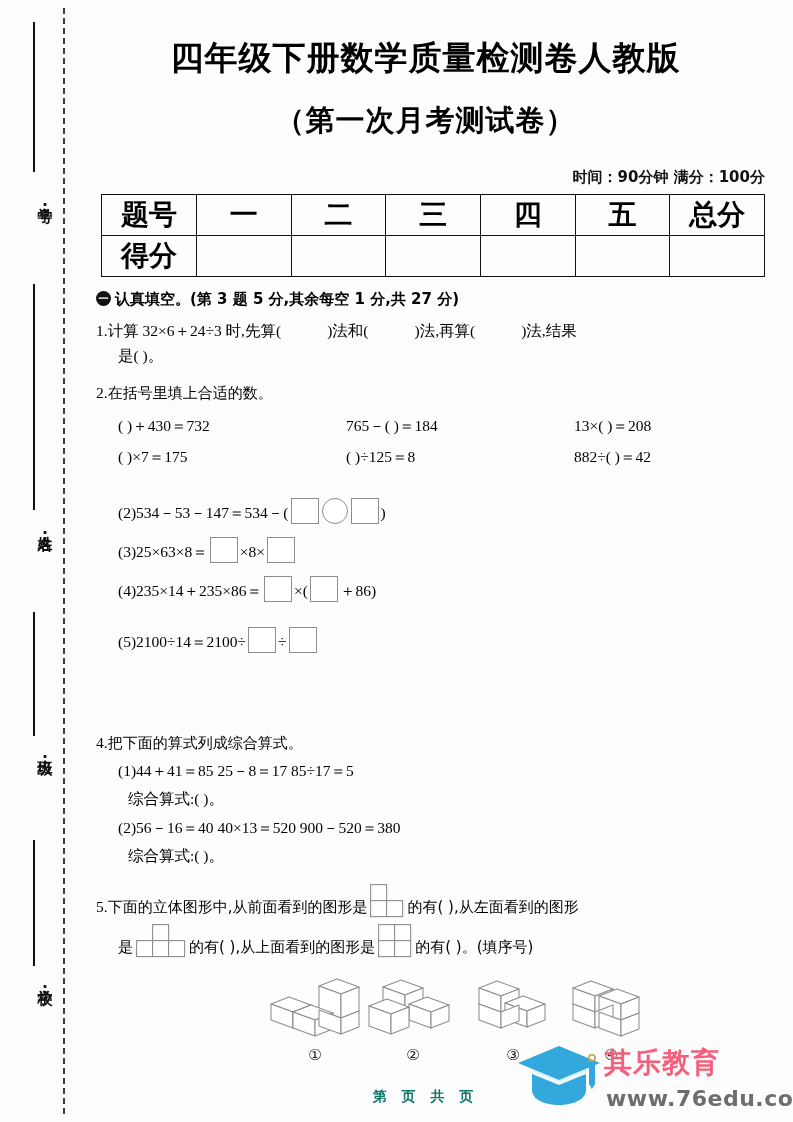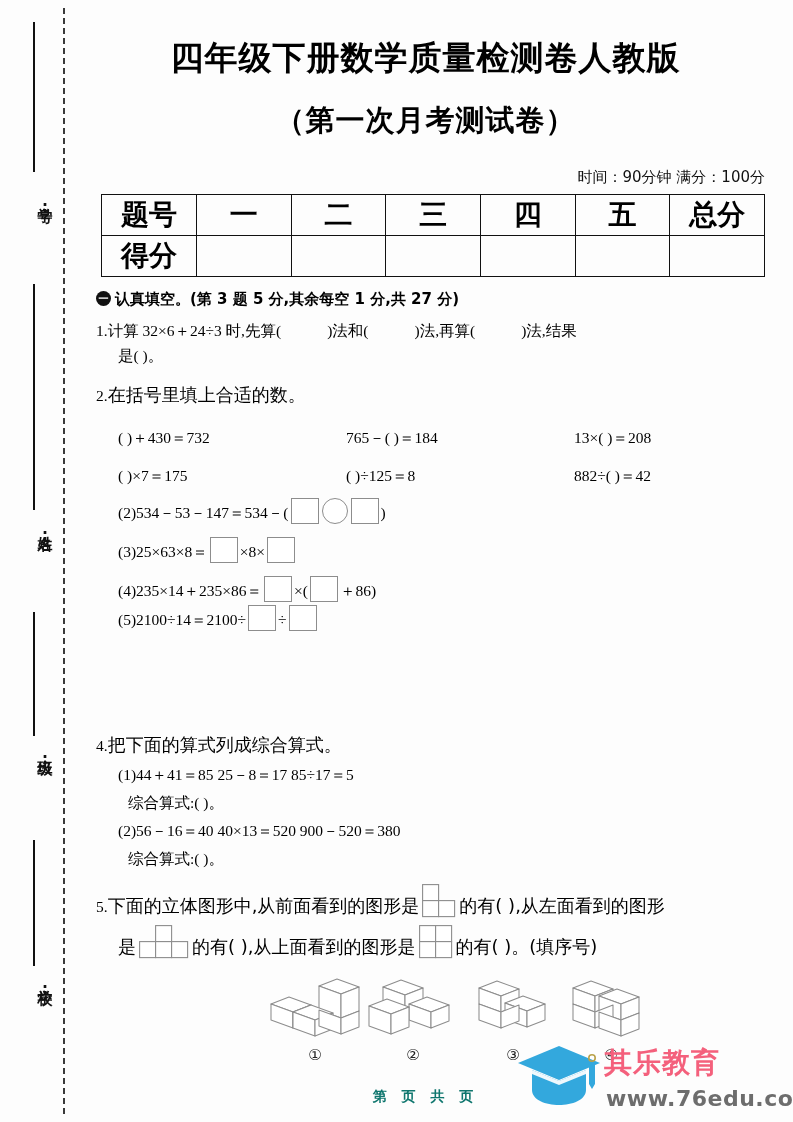--- a/index.html
+++ b/index.html
@@ -36,21 +36,21 @@
     font-weight:bold;font-size:33px;letter-spacing:1px;color:#000;
   }
   .title2{
     position:absolute;left:68px;top:101px;width:715px;text-align:center;
     font-family:"DejaVu Sans","Liberation Sans",sans-serif;
     font-weight:bold;font-size:29px;letter-spacing:1px;color:#000;
   }
   .meta{
     position:absolute;right:28px;top:168px;
     font-family:"DejaVu Sans","Liberation Sans",sans-serif;
-    font-size:15px;font-weight:400;color:#111;white-space:nowrap;
+    font-size:15px;font-weight:700;color:#111;white-space:nowrap;
   }
 
   
   .score-table{
     position:absolute;left:101px;top:194px;width:664px;
     border-collapse:collapse;table-layout:fixed;
   }
   .score-table td{
     border:1.5px solid #111;height:36px;text-align:center;
     font-family:"DejaVu Sans","Liberation Sans",sans-serif;
@@ -68,21 +68,21 @@
   .circ-num{
     display:inline-block;width:15px;height:15px;border-radius:50%;
     background:#111;color:#fff;font-size:10px;line-height:15px;
     text-align:center;vertical-align:2px;margin-right:4px;
     font-family:"DejaVu Sans",sans-serif;font-weight:bold;
   }
   .q{
     position:absolute;font-size:15.5px;line-height:1.62;color:#000000;
     font-family:"Liberation Serif","DejaVu Serif",serif;
   }
-  .q .cn{font-family:"DejaVu Sans","Liberation Sans",sans-serif;font-size:18px;text-align:right;}
+  .q .cn{font-family:"DejaVu Sans","Liberation Sans",sans-serif;font-size:15px;text-align:right;}
   .ind{display:inline-block;}
 
   .bx{
     display:inline-block;width:26px;height:24px;border:1.2px solid #8d8d8d;
     vertical-align:-6px;margin:0 2px;background:#fff;
   }
   .cir{
     display:inline-block;width:24px;height:24px;border:1.2px solid #8d8d8d;
     border-radius:50%;vertical-align:-6px;margin:0 1px;background:#fff;
   }
@@ -174,44 +174,44 @@
     <div>
       <span>1.</span><span>计算 32×6＋24÷3 时,先算(</span><span class="ind" style="width:46px"></span><span>)法和(</span><span class="ind" style="width:46px"></span><span>)法,再算(</span><span class="ind" style="width:46px"></span><span>)法,结果</span>
     </div>
     <div style="padding-left:22px;">是(            )。</div>
   </div>
 
   <div class="q" style="left:96px;top:380px;width:690px;">
     <div>
       <span>2.</span><span class="cn">在括号里填上合适的数。</span>
     </div>
-    <div style="padding-left:22px;margin-top:16px;">
+    <div style="padding-left:22px;margin-top:8px;">
       <span style="display:inline-block;width:228px;">(            )＋430＝732</span><span style="display:inline-block;width:228px;">765－(            )＝184</span><span>13×(            )＝208</span>
     </div>
-    <div style="padding-left:22px;margin-top:13px;">
+    <div style="padding-left:22px;margin-top:6px;">
       <span style="display:inline-block;width:228px;">(            )×7＝175</span><span style="display:inline-block;width:228px;">(            )÷125＝8</span><span>882÷(            )＝42</span>
     </div>
   </div>
 
   <div class="q" style="left:96px;top:486px;width:690px;">
 
 
     <div style="padding-left:22px;margin-top:12px;">
       <span>(2)</span><span>534－53－147＝534－(</span><span class="bx"></span><span class="cir"></span><span class="bx"></span><span>)</span>
     </div>
 
     <div style="padding-left:22px;margin-top:12px;">
       <span>(3)</span><span>25×63×8＝</span><span class="bx"></span><span>×8×</span><span class="bx"></span>
     </div>
 
     <div style="padding-left:22px;margin-top:12px;">
       <span>(4)</span><span>235×14＋235×86＝</span><span class="bx"></span><span>×(</span><span class="bx"></span><span>＋86)</span>
     </div>
 
-    <div style="padding-left:22px;margin-top:2px;">
+    <div style="padding-left:22px;margin-top:24px;">
       <span>(5)</span><span>2100÷14＝2100÷</span><span class="bx"></span><span>÷</span><span class="bx"></span>
     </div>
   </div>
 
   <div class="q" style="left:96px;top:730px;width:690px;">
     <div>
       <span>4.</span><span class="cn">把下面的算式列成综合算式。</span>
     </div>
     <div style="padding-left:22px;margin-top:3px;">
       <span>(1)</span><span>44＋41＝85        25－8＝17        85÷17＝5</span>

